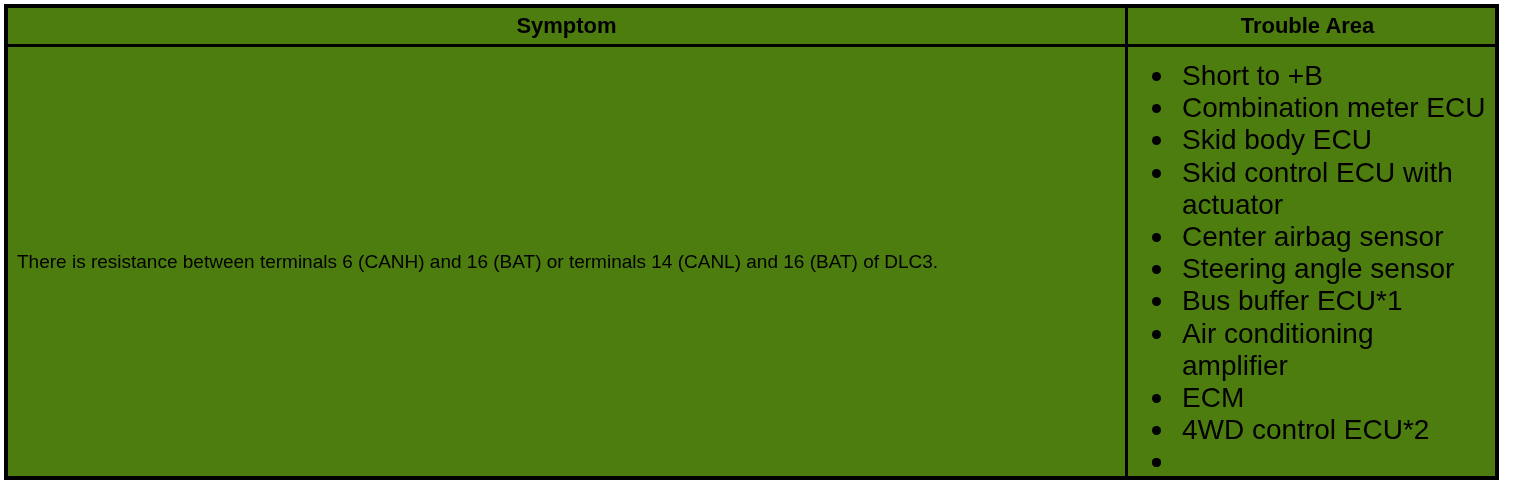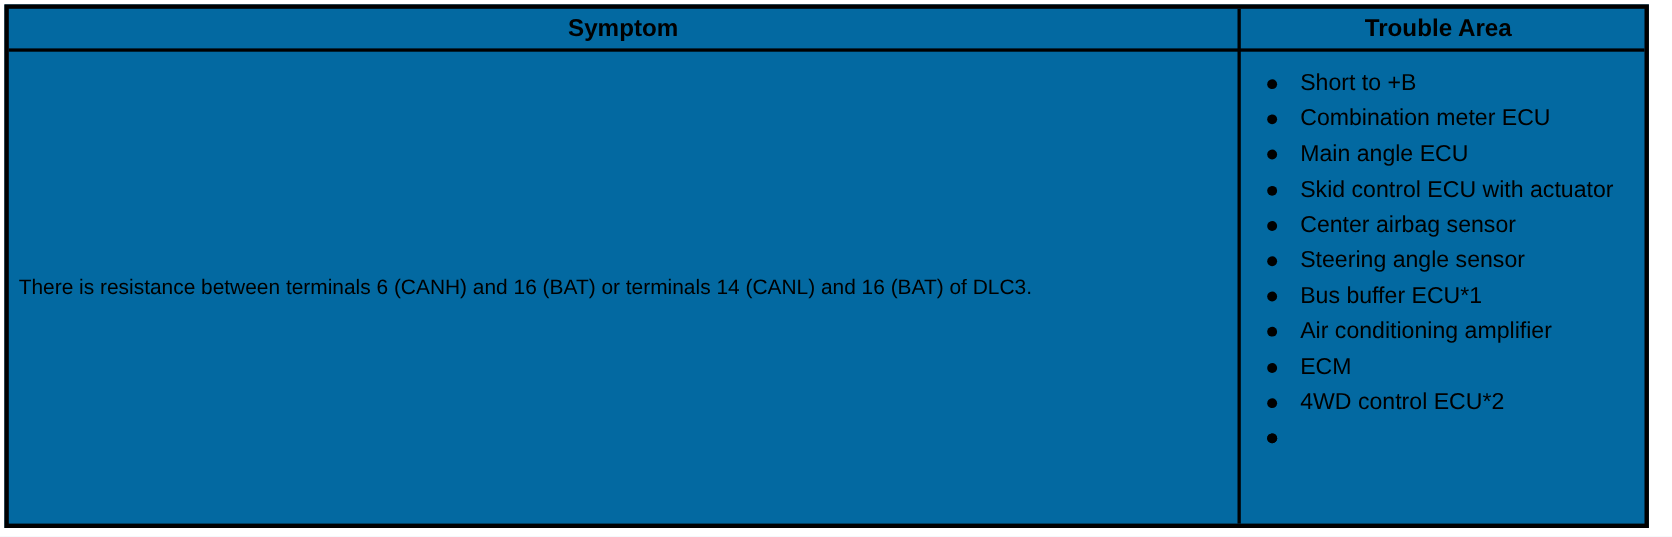--- a/index.html
+++ b/index.html
@@ -24,21 +24,21 @@
   
   .sym-table {
     position: absolute;
     left: 4px;
     top: 4px;
     width: 1495px;   
     height: 476px;
     box-sizing: border-box;
     border: 4px solid #000000;
     border-collapse: collapse;
-    background: #0369a1;
+    background: #4d7c0f;
   }
 
   .table-inner {
     position: relative;
     width: 100%;
     height: 100%;
   }
 
   
   .thead {
@@ -117,21 +117,21 @@
     right: 0;
     height: 100%;
     box-sizing: border-box;
     padding: 13px 8px 0 20px;
   }
 
   .trouble-list {
     list-style: none;
     margin: 0;
     padding: 0;
-    font-size: 21px;
+    font-size: 28px;
   }
 
   .trouble-list li {
     position: relative;
     padding-left: 34px;
     line-height: 32.2px;
     text-align: left;
   }
 
   .trouble-list li .bullet {
@@ -162,21 +162,21 @@
       <div class="tbody">
 
         <div class="cell-symptom">
           <div class="symptom-text">There is resistance between terminals 6 (CANH) and 16 (BAT) or terminals 14 (CANL) and 16 (BAT) of DLC3.</div>
         </div>
 
         <div class="cell-trouble">
           <ul class="trouble-list" id="trouble-list">
               <li><span class="bullet"></span><span>Short to +B</span></li>
               <li><span class="bullet"></span><span>Combination meter ECU</span></li>
-              <li><span class="bullet"></span><span>Main angle ECU</span></li>
+              <li><span class="bullet"></span><span>Skid body ECU</span></li>
               <li><span class="bullet"></span><span>Skid control ECU with actuator</span></li>
               <li><span class="bullet"></span><span>Center airbag sensor</span></li>
               <li><span class="bullet"></span><span>Steering angle sensor</span></li>
               <li><span class="bullet"></span><span>Bus buffer ECU*1</span></li>
               <li><span class="bullet"></span><span>Air conditioning amplifier</span></li>
               <li><span class="bullet"></span><span>ECM</span></li>
               <li><span class="bullet"></span><span>4WD control ECU*2</span></li>
               <li><span class="bullet"></span></li>
               <li><span class="bullet"></span></li>
             </ul>

